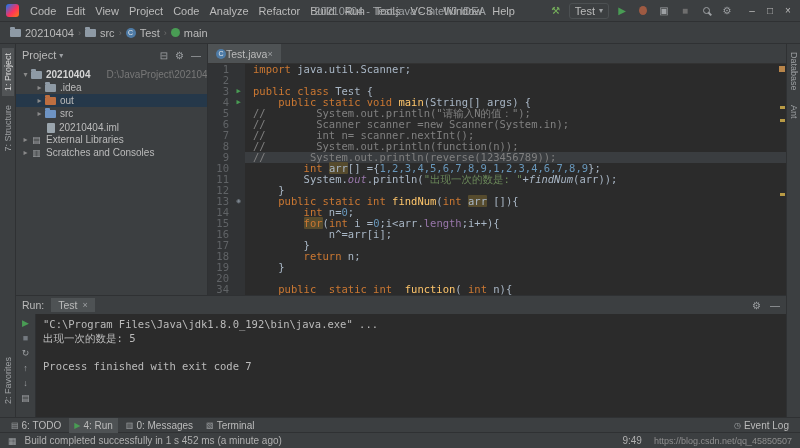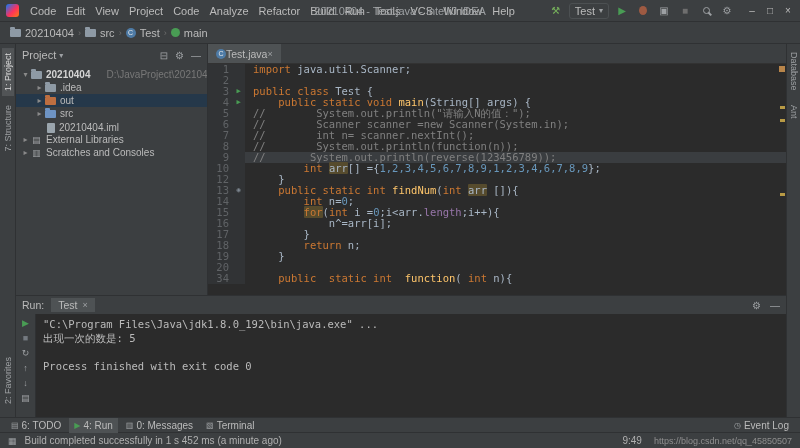--- a/index.html
+++ b/index.html
@@ -290,20 +290,21 @@
               <div class="code-line"><span class="lnum">1</span><span class="gicon"></span><span class="line-text"><span class="tk kw">import</span><span class="tk pl"> java.util.Scanner;</span></span></div>
               <div class="code-line"><span class="lnum">2</span><span class="gicon"></span><span class="line-text"></span></div>
               <div class="code-line"><span class="lnum">3</span><span class="gicon g-run">▶</span><span class="line-text"><span class="tk kw">public class</span><span class="tk pl"> Test {</span></span></div>
               <div class="code-line"><span class="lnum">4</span><span class="gicon g-run">▶</span><span class="line-text"><span class="tk pl">    </span><span class="tk kw">public static void</span><span class="tk pl"> </span><span class="tk fn">main</span><span class="tk pl">(String[] args) {</span></span></div>
               <div class="code-line"><span class="lnum">5</span><span class="gicon"></span><span class="line-text"><span class="tk cm">//        System.out.println("请输入N的值：");</span></span></div>
               <div class="code-line"><span class="lnum">6</span><span class="gicon"></span><span class="line-text"><span class="tk cm">//        Scanner scanner =new Scanner(System.in);</span></span></div>
               <div class="code-line"><span class="lnum">7</span><span class="gicon"></span><span class="line-text"><span class="tk cm">//        int n= scanner.nextInt();</span></span></div>
               <div class="code-line"><span class="lnum">8</span><span class="gicon"></span><span class="line-text"><span class="tk cm">//        System.out.println(function(n));</span></span></div>
               <div class="code-line caret-line"><span class="lnum">9</span><span class="gicon"></span><span class="line-text"><span class="tk cm">//       System.out.println(reverse(123456789));</span></span></div>
               <div class="code-line"><span class="lnum">10</span><span class="gicon"></span><span class="line-text"><span class="tk pl">        </span><span class="tk kw">int</span><span class="tk pl"> </span><span class="tk pl hl">arr</span><span class="tk pl">[] ={</span><span class="tk nm">1,2,3,4,5,6,7,8,9,1,2,3,4,6,7,8,9</span><span class="tk pl">};</span></span></div>
+              <div class="code-line"><span class="lnum">11</span><span class="gicon"></span><span class="line-text"><span class="tk pl">        System.</span><span class="tk sf">out</span><span class="tk pl">.println(</span><span class="tk st">"出现一次的数是: "</span><span class="tk pl">+</span><span class="tk it">findNum</span><span class="tk pl">(arr));</span></span></div>
               <div class="code-line"><span class="lnum">12</span><span class="gicon"></span><span class="line-text"><span class="tk pl">    }</span></span></div>
               <div class="code-line"><span class="lnum">13</span><span class="gicon g-circle">◉</span><span class="line-text"><span class="tk pl">    </span><span class="tk kw">public static int</span><span class="tk pl"> </span><span class="tk fn">findNum</span><span class="tk pl">(</span><span class="tk kw">int</span><span class="tk pl"> </span><span class="tk pl hl">arr</span><span class="tk pl"> []){</span></span></div>
               <div class="code-line"><span class="lnum">14</span><span class="gicon"></span><span class="line-text"><span class="tk pl">        </span><span class="tk kw">int</span><span class="tk pl"> n=</span><span class="tk nm">0</span><span class="tk pl">;</span></span></div>
               <div class="code-line"><span class="lnum">15</span><span class="gicon"></span><span class="line-text"><span class="tk pl">        </span><span class="tk kw hl">for</span><span class="tk pl">(</span><span class="tk kw">int</span><span class="tk pl"> i =</span><span class="tk nm">0</span><span class="tk pl">;i&lt;arr.</span><span class="tk fd">length</span><span class="tk pl">;i++){</span></span></div>
               <div class="code-line"><span class="lnum">16</span><span class="gicon"></span><span class="line-text"><span class="tk pl">            n^=arr[i];</span></span></div>
               <div class="code-line"><span class="lnum">17</span><span class="gicon"></span><span class="line-text"><span class="tk pl">        }</span></span></div>
               <div class="code-line"><span class="lnum">18</span><span class="gicon"></span><span class="line-text"><span class="tk pl">        </span><span class="tk kw">return</span><span class="tk pl"> n;</span></span></div>
               <div class="code-line"><span class="lnum">19</span><span class="gicon"></span><span class="line-text"><span class="tk pl">    }</span></span></div>
               <div class="code-line"><span class="lnum">20</span><span class="gicon"></span><span class="line-text"></span></div>
               <div class="code-line"><span class="lnum">34</span><span class="gicon"></span><span class="line-text"><span class="tk pl">    </span><span class="tk kw">public  static int</span><span class="tk pl">  </span><span class="tk fn">function</span><span class="tk pl">( </span><span class="tk kw">int</span><span class="tk pl"> n){</span></span></div>
@@ -348,21 +349,21 @@
               <span class="glyph-icon" style="color: rgb(157, 160, 163);">↓</span>
             </span>
             <span class="tbicon">
               <span class="glyph-icon" style="color: rgb(157, 160, 163);">▤</span>
             </span>
           </div>
         <div class="console">
             <div class="console-line">"C:\Program Files\Java\jdk1.8.0_192\bin\java.exe" ...</div>
             <div class="console-line">出现一次的数是: 5</div>
             <div class="console-line"> </div>
-            <div class="console-line">Process finished with exit code 0</div>
+            <div class="console-line">Process finished with exit code 7</div>
           </div>
       </div>
     </div>
   </div>
 
   <div class="right-strip">
       <span class="vlabel-r">Database</span>
       <span class="vlabel-r">Ant</span>
     </div>
 </div>

